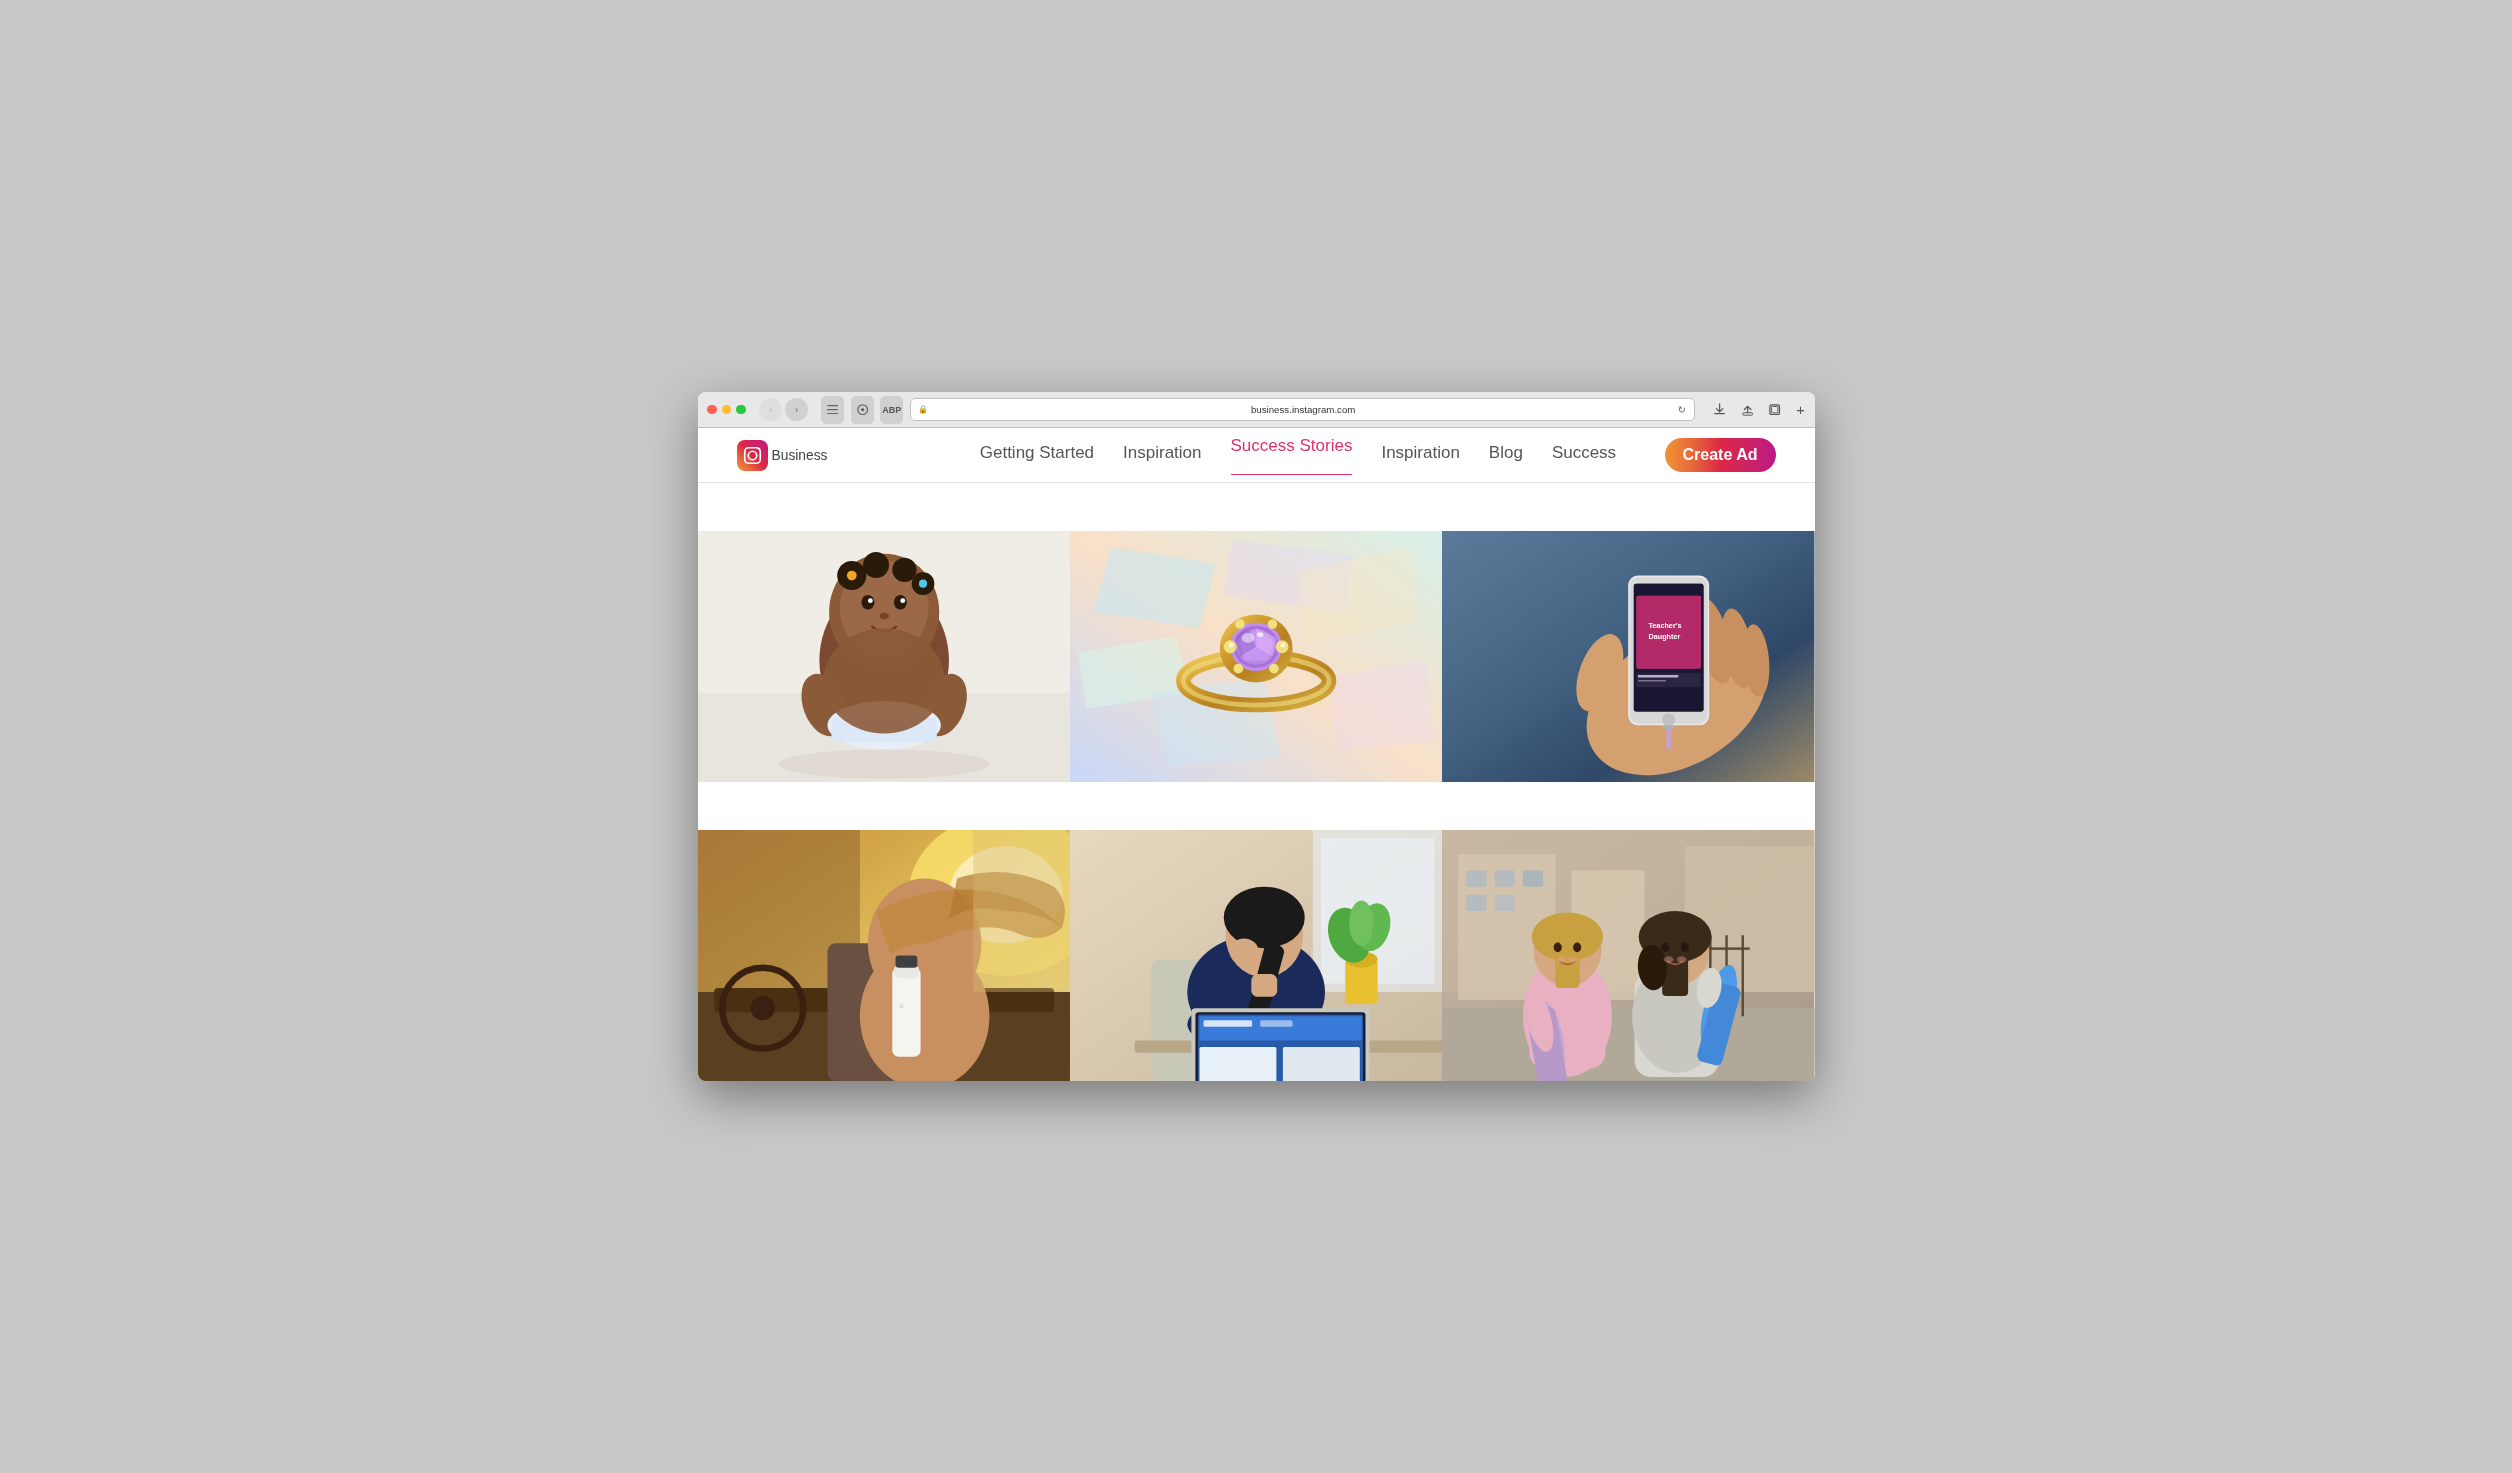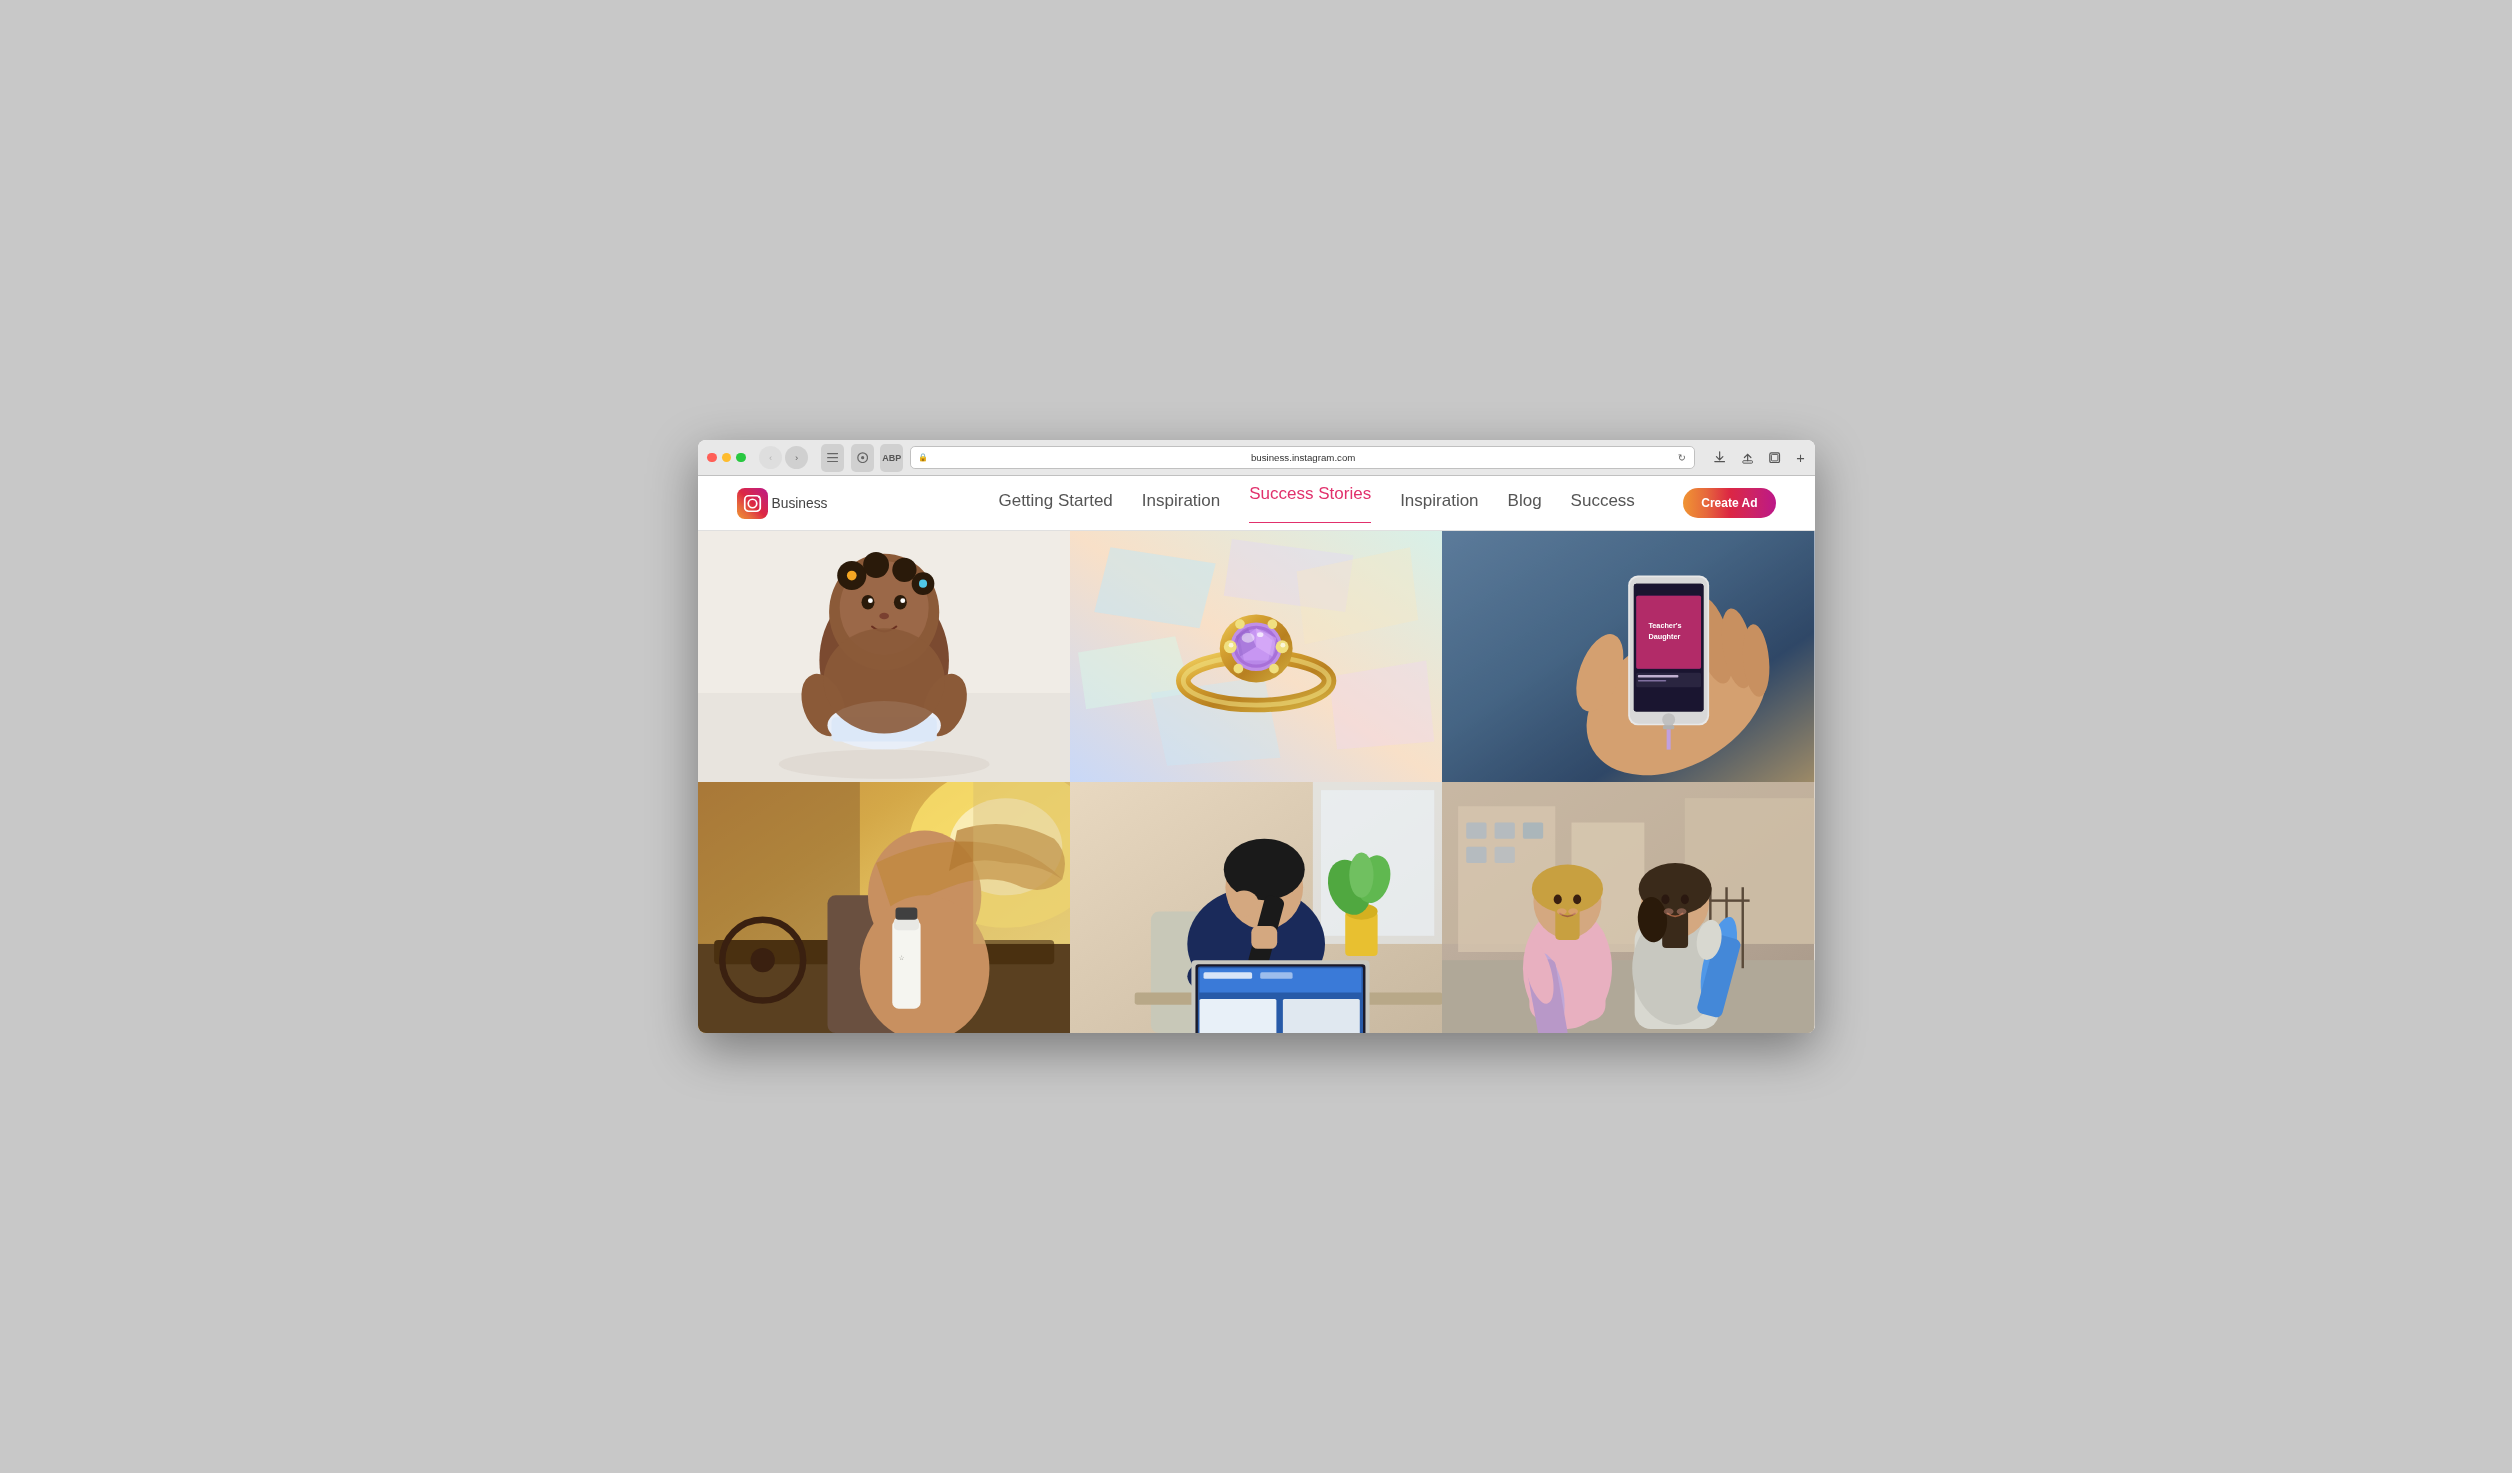--- a/index.html
+++ b/index.html
@@ -188,39 +188,40 @@
       padding-bottom: 18px;
     }
 
     .create-ad-btn {
       margin-left: 19.4px;
       background: linear-gradient(to right, #f09433, #e6683c, #dc2743, #cc2366, #bc1888);
       color: #fff;
       border: none;
       border-radius: 19.4px;
       padding: 8px 18px;
-      font-size: 12px;
+      font-size: 16px;
       font-weight: 600;
       cursor: pointer;
       white-space: nowrap;
     }
 
     
     .image-grid {
       display: grid;
       grid-template-columns: 1fr 1fr 1fr;
       grid-template-rows: auto auto;
       gap: 0;
       width: 100%;
     }
 
     .grid-cell {
       overflow: hidden;
       position: relative;
       height: 251px;
+      margin-top: 48px;
     }
 
     
     svg.scene {
       width: 100%;
       height: 100%;
     }
   </style>
 </head>
 <body>

